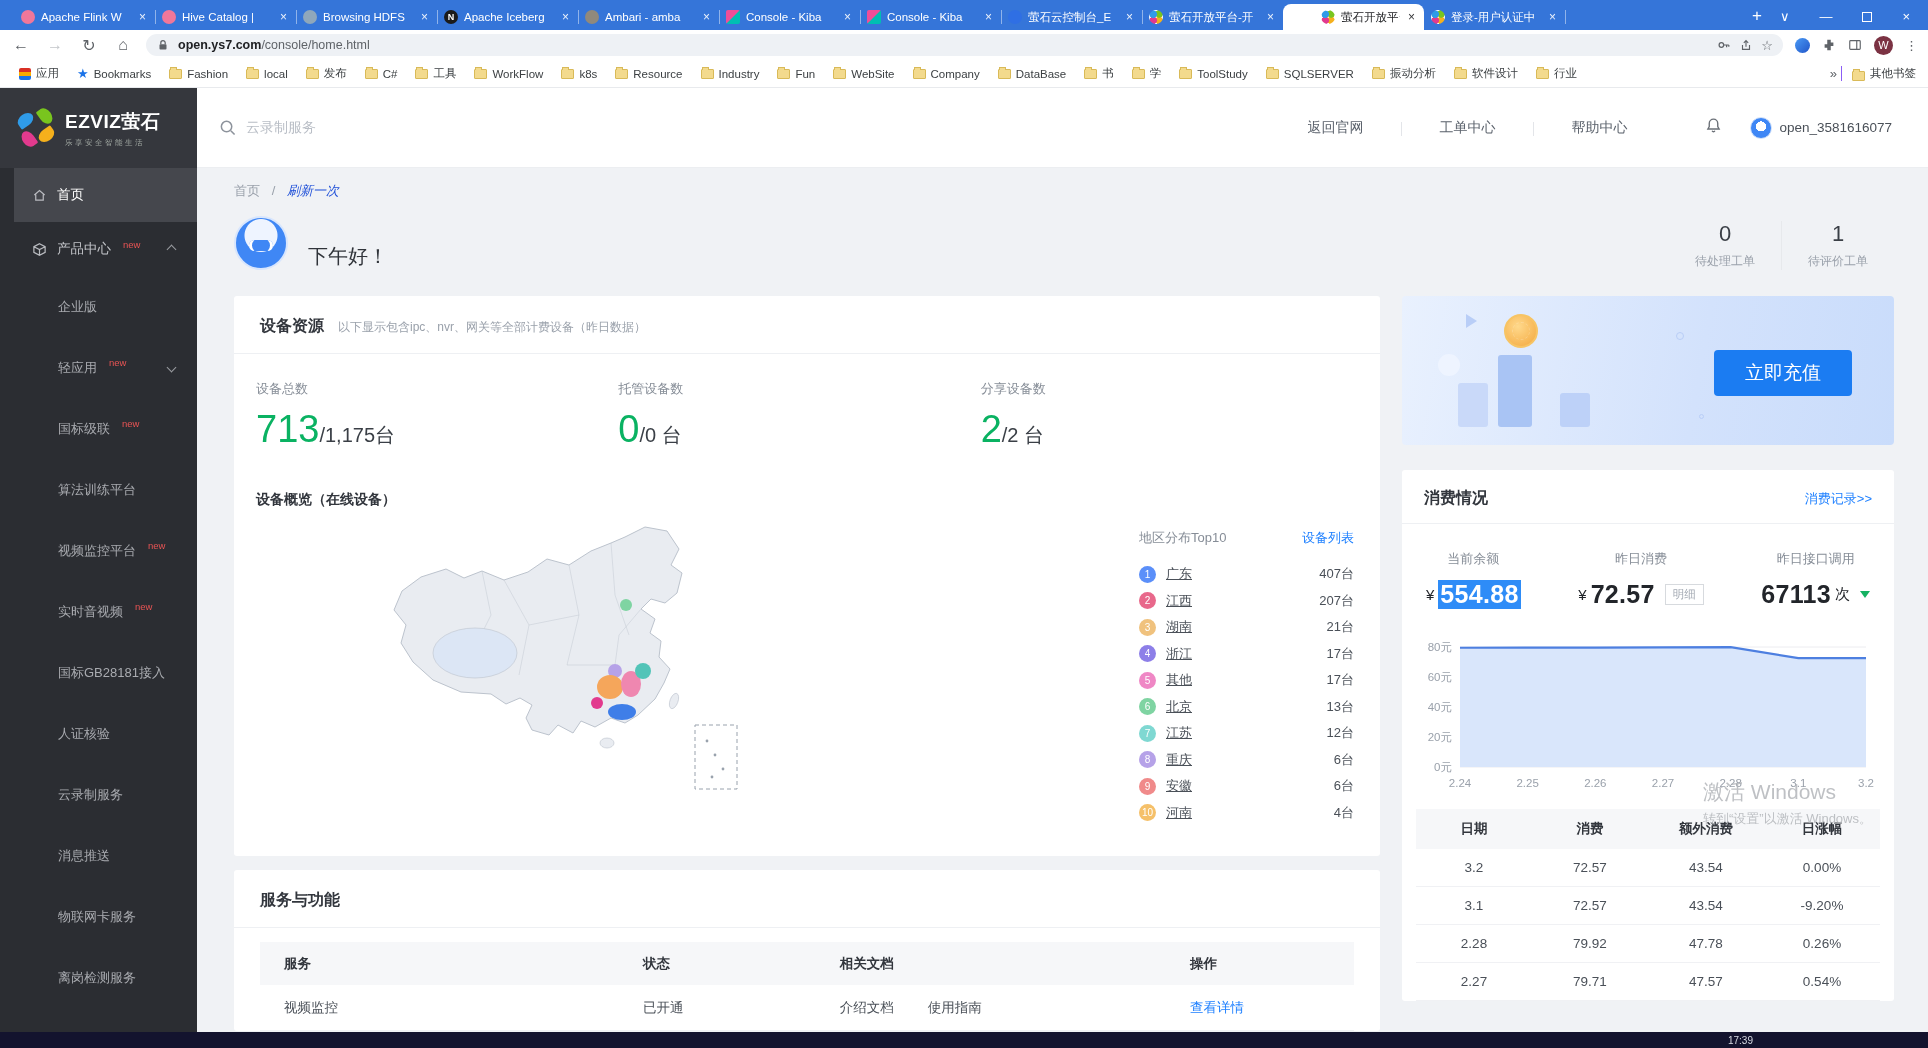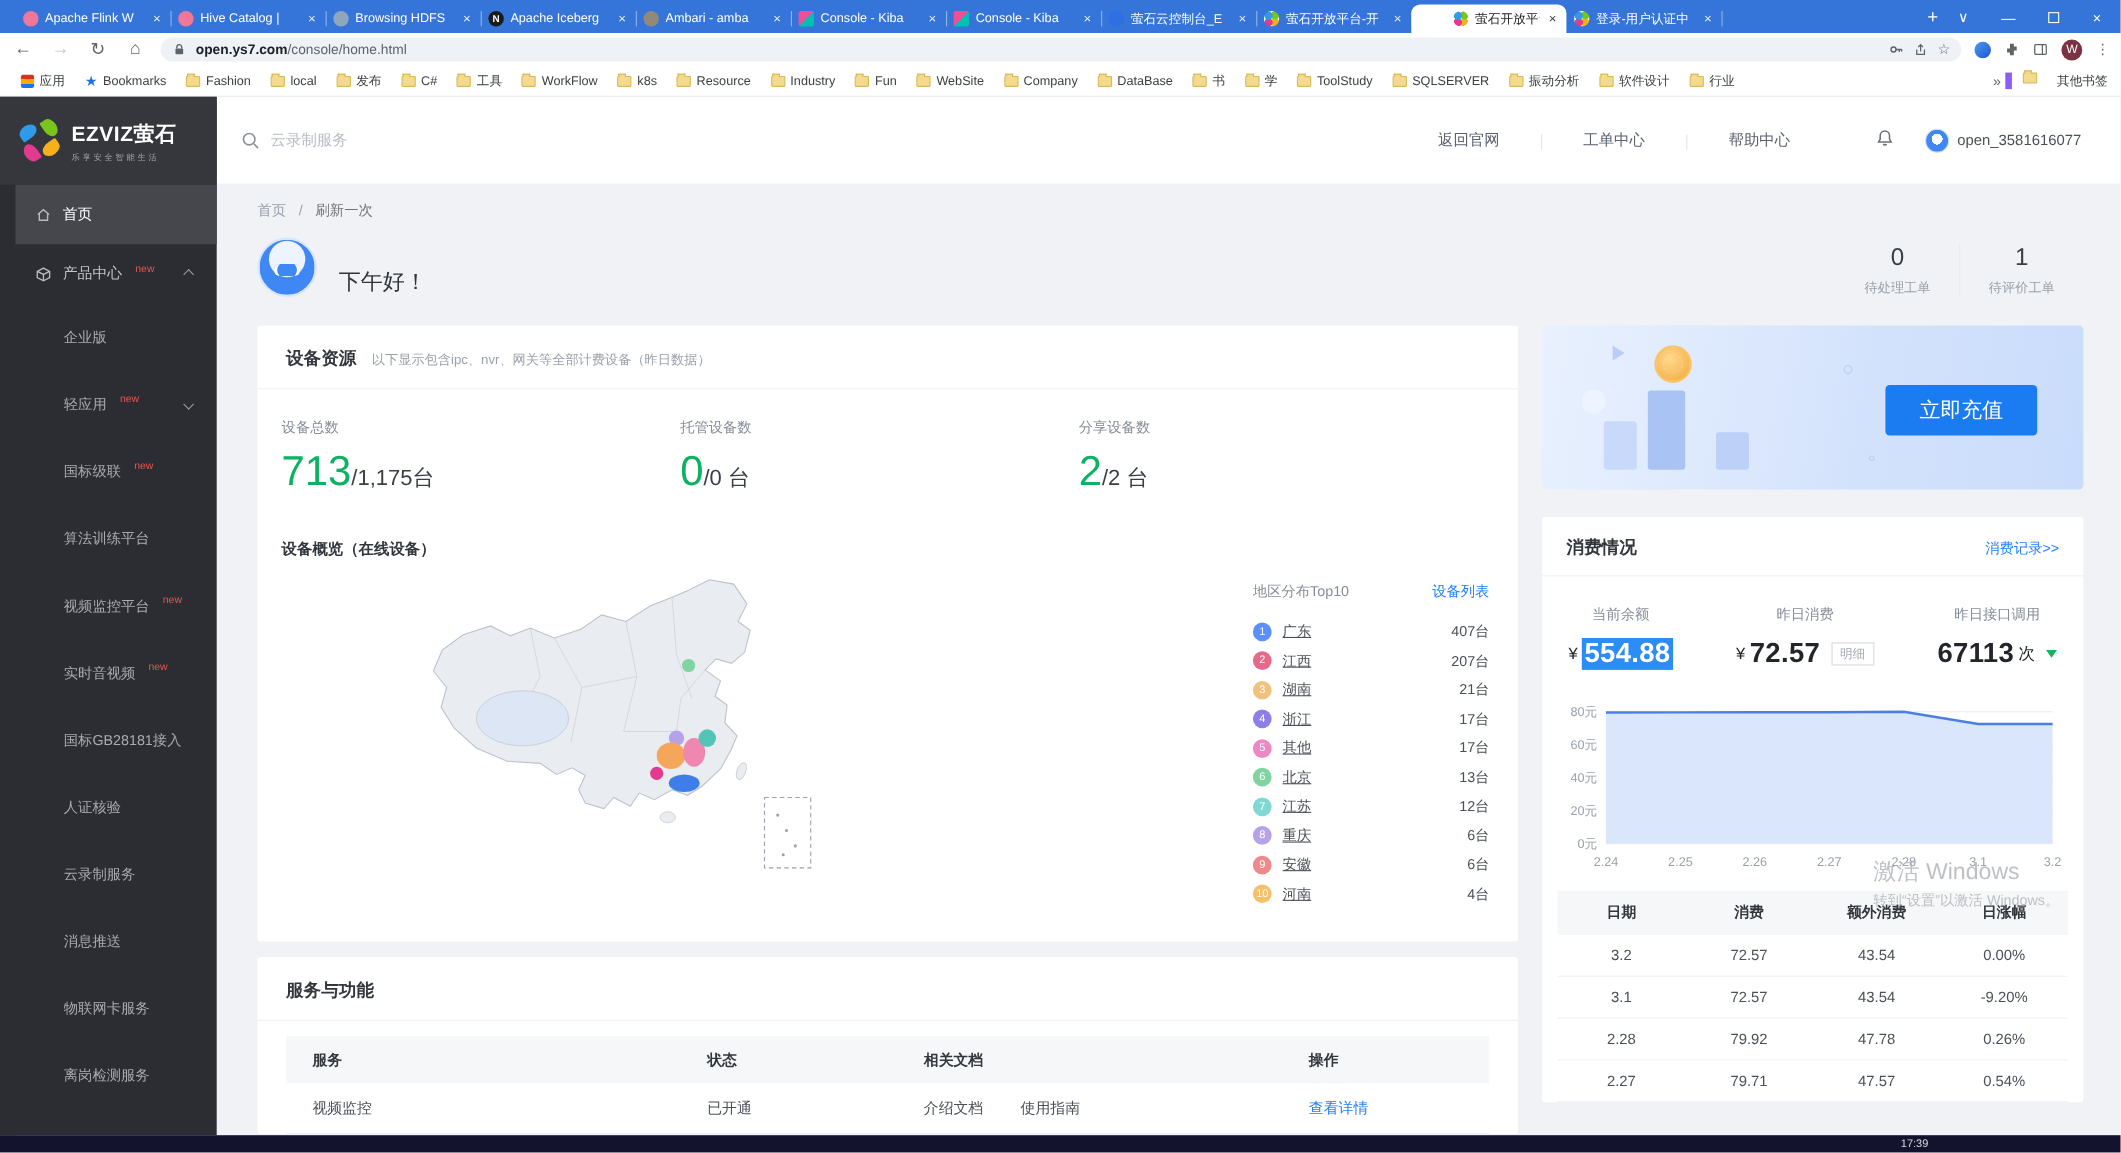--- a/index.html
+++ b/index.html
@@ -47,21 +47,21 @@
   .kebab { color:#5f6368; font-size:13px; letter-spacing:0; }
 
   .bookmarks { height:28px; background:#fff; display:flex; align-items:center; padding:0 12px; gap:4px; border-bottom:1px solid #e8eaed; }
   .bm { display:flex; align-items:center; gap:5px; font-size:11.5px; color:#3c4043; padding:2px 7px; white-space:nowrap; }
   .bm-grid { width:12px; height:12px; background:
       linear-gradient(#d93025 33%, #f9ab00 33% 66%, #1a73e8 66%); border-radius:2px; }
   .bm-star { color:#1a73e8; font-size:13px; }
   .bm-folder { width:13px; height:10px; background:#f3da8d; border:1px solid #d9ba58; border-radius:1px; position:relative; }
   .bm-folder:before { content:""; position:absolute; top:-3px; left:0; width:5px; height:2px; background:#f3da8d; border:1px solid #d9ba58; border-bottom:none; }
   .bm-more { margin-left:auto; color:#5f6368; font-size:13px; }
-  .bm-other { display:flex; align-items:flex-start; gap:18px; font-size:11.5px; color:#3c4043; padding-left:10px; border-left:6px solid #8b5cf6; }
+  .bm-other { display:flex; align-items:flex-end; gap:5px; font-size:11.5px; color:#3c4043; padding-left:10px; border-left:1px solid #8b5cf6; }
 
   
   .app { position:absolute; top:88px; left:0; right:0; bottom:16px; display:flex; }
   .desktop-strip { position:absolute; left:0; top:168px; width:14px; bottom:16px; background:#1f5be4; z-index:5; }
 
   
   .sidebar { width:197px; background:#2b2d32; flex-shrink:0; color:#c3c5c9; position:relative; z-index:6; }
   .logo-block { height:80px; background:#35373d; display:flex; align-items:center; gap:9px; padding-left:16px; }
   .logo-mark { width:40px; height:40px; position:relative; }
   .petal { position:absolute; width:17px; height:12px; border-radius:60% 60% 60% 10%; }
@@ -89,21 +89,21 @@
   .search-ph { color:#b9bec6; font-size:14px; }
   .hdr-links { display:flex; align-items:center; color:#5b626c; font-size:14px; }
   .hdr-link { padding:0 38px; position:relative; cursor:pointer; }
   .hdr-link + .hdr-link:before { content:""; position:absolute; left:0; top:3px; height:14px; width:1px; background:#e3e5e9; }
   .bell-wrap { margin:0 18px 0 30px; color:#6b7077; }
   .account { display:flex; align-items:center; gap:7px; font-size:13.5px; color:#4a5058; }
   .acc-avatar { width:22px; height:22px; border-radius:50%; background:radial-gradient(circle at 50% 42%, #fff 0 5px, #3f87f5 5px); border:1px solid #cfe0fb; }
 
   .page-scroll { padding:14px 34px 0 37px; flex:1; overflow:hidden; }
   .breadcrumb { font-size:13px; color:#9aa1ab; }
-  .breadcrumb .cur { color:#737373; }
+  .breadcrumb .cur { color:#1d4ed8;font-style:italic; }
   .greeting { display:flex; align-items:flex-end; margin-top:16px; }
   .robot { width:54px; height:54px; border-radius:50%; background:radial-gradient(circle at 50% 35%, #eef4ff 0 16px, #3f87f5 17px); border:2px solid #d8e6fd; position:relative; }
   .robot:after { content:""; position:absolute; left:13px; top:22px; width:24px; height:11px; border-radius:6px; background:#3f87f5;
                  box-shadow:inset 5px 0 0 -2px #fff, inset -5px 0 0 -2px #fff; }
   .greet-text { font-size:20px; color:#30343a; margin-left:20px; font-weight:500; }
   .tickets { margin-left:auto; display:flex; align-items:center; }
   .ticket { text-align:center; padding:0 26px; }
   .ticket .num { font-size:22px; color:#3a3f46; }
   .ticket .lbl { font-size:12px; color:#9aa1ab; margin-top:6px; }
   .ticket + .ticket { border-left:1px solid #e7e9ec; }

